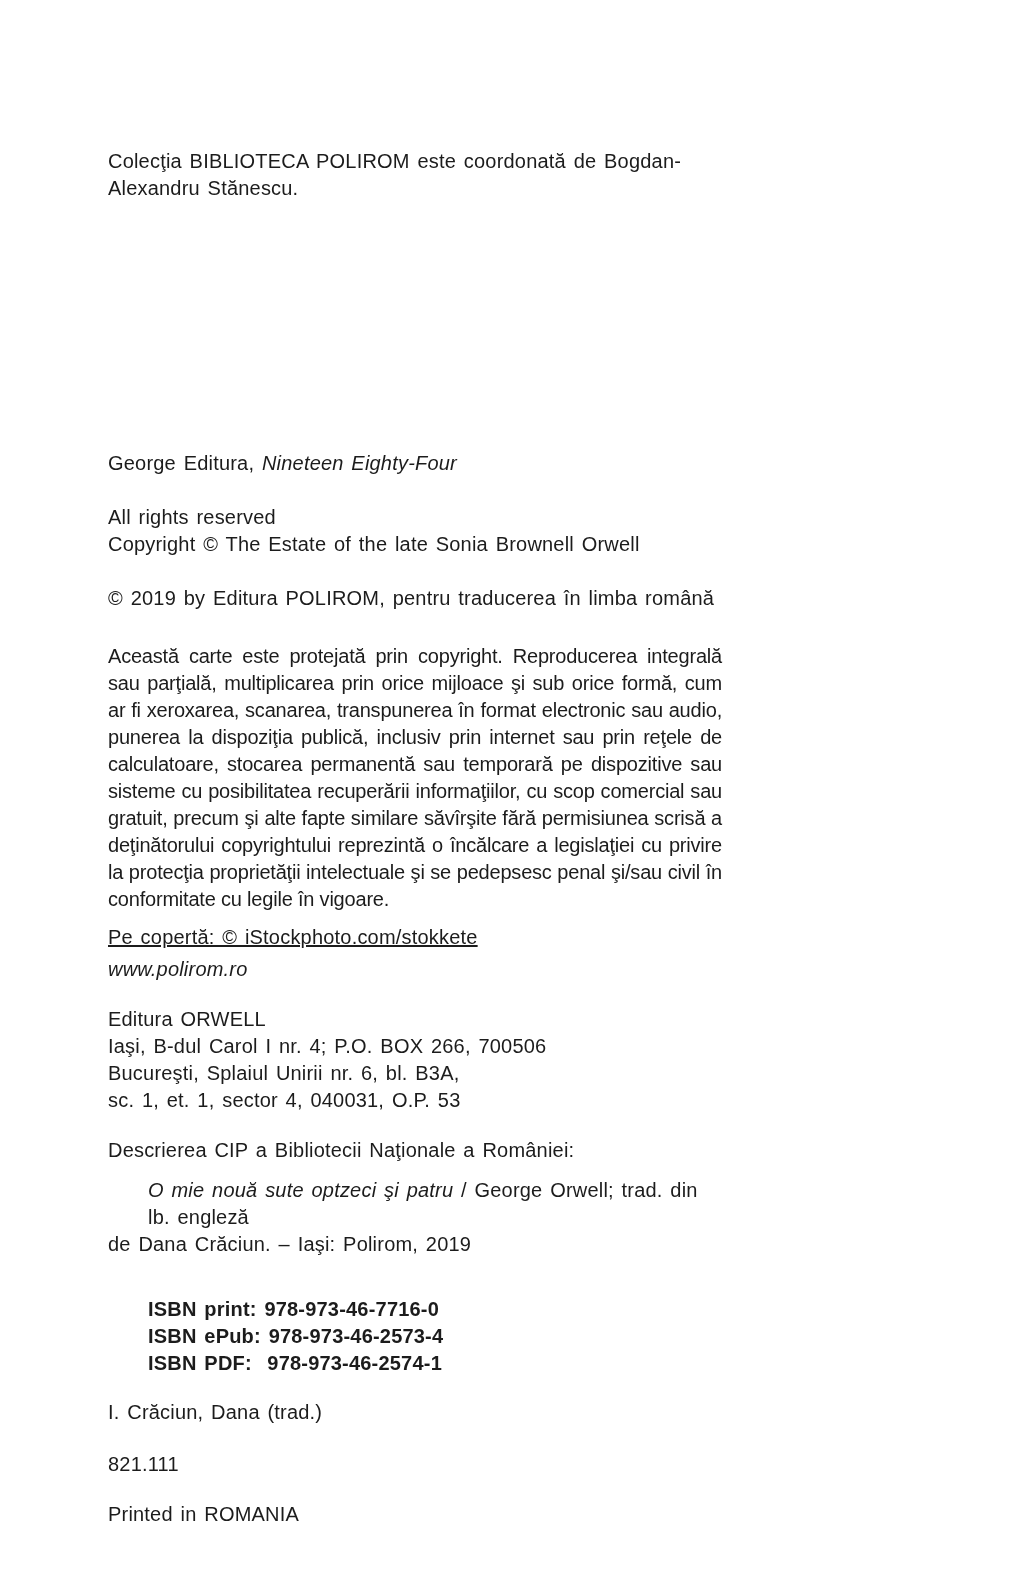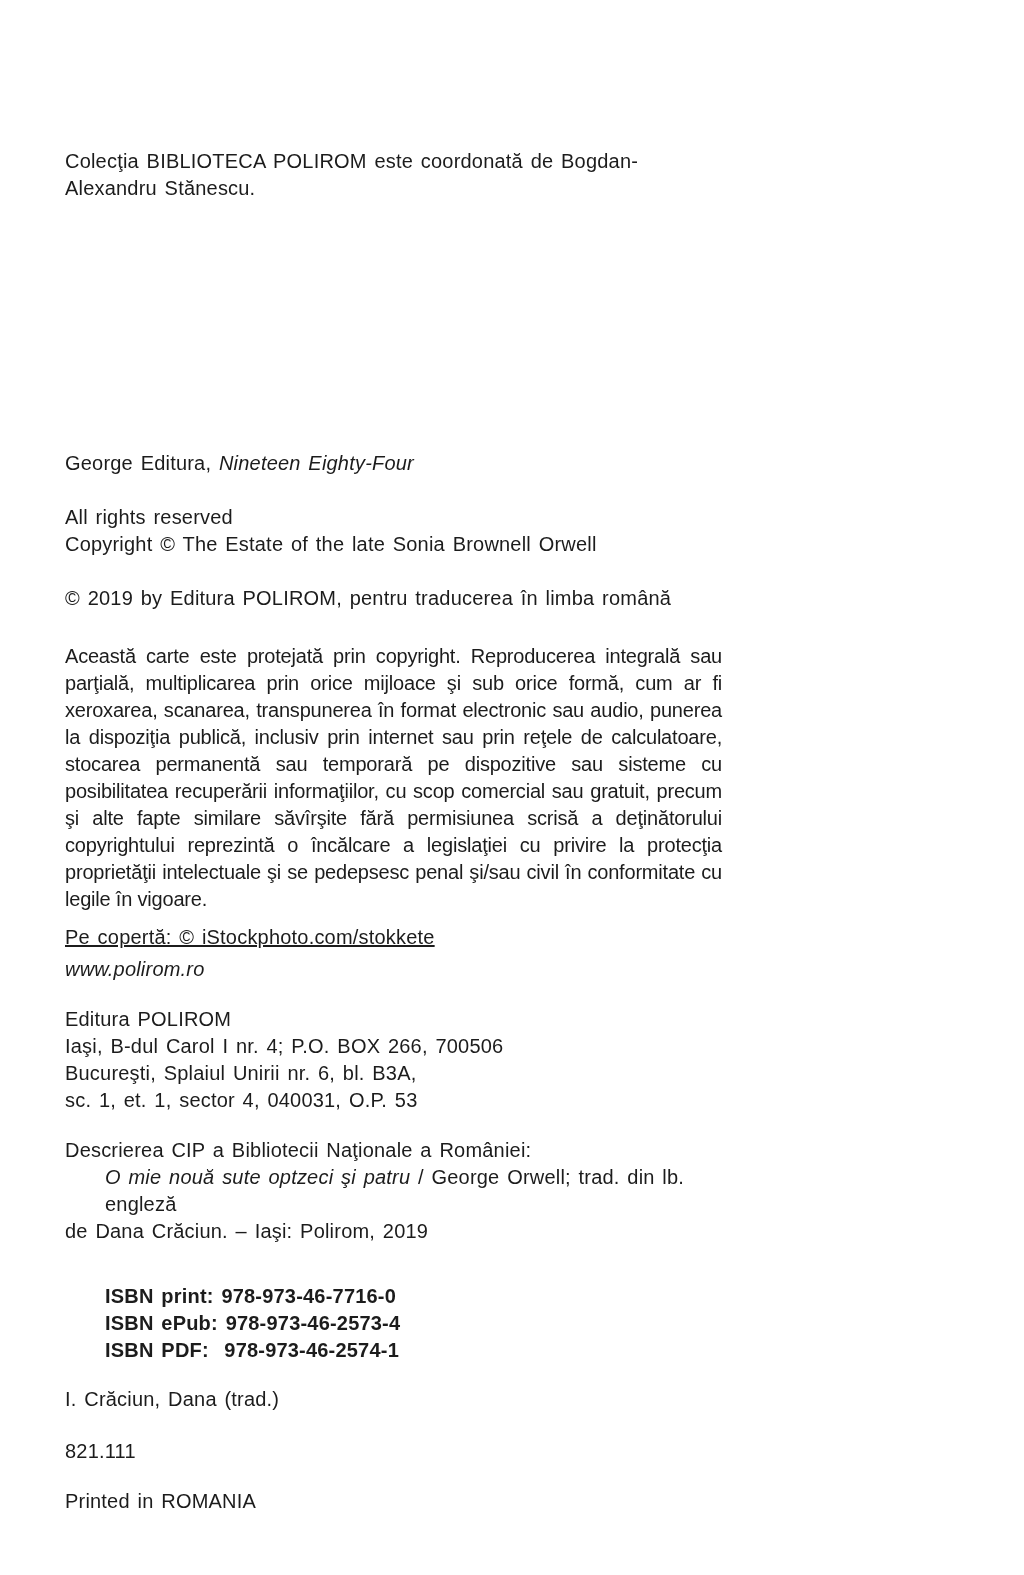--- a/index.html
+++ b/index.html
@@ -6,21 +6,21 @@
     margin: 0;
     padding: 0;
     background: #ffffff;
   }
   .page {
     position: relative;
     width: 840px;
     height: 1575px;
     background: #ffffff;
     box-sizing: border-box;
-    padding: 148px 118px 0 65px;
+    padding: 148px 118px 0 108px;
     font-family: "Liberation Sans", sans-serif;
     font-size: 20px;
     line-height: 27px;
     color: #1c1c1c;
     letter-spacing: 0.2px;
     word-spacing: 2px;
     overflow: hidden;
   }
   .line { margin: 0; }
   .italic { font-style: italic; }
@@ -31,21 +31,21 @@
     margin-top: 31px;
     text-align: justify;
     letter-spacing: -0.2px;
     word-spacing: 0;
   }
   .cover-credit { margin-top: 11px; text-decoration: underline; }
   .website { margin-top: 5px; font-style: italic; }
   .publisher-block { margin-top: 23px; }
   .cip-heading { margin-top: 23px; }
   .cip-author { margin-top: 23px; }
-  .cip-title-block { }
+  .cip-title-block { margin-top: 13px; }
   .cip-title-first { padding-left: 40px; }
   .isbn-block { margin-top: 38px; margin-left: 40px; font-weight: bold; }
   .pre { white-space: pre; }
   .translator-entry { margin-top: 22px; }
   .udc { margin-top: 25px; }
   .printed { margin-top: 23px; }
 </style>
 </head>
 <body>
 
@@ -62,21 +62,21 @@
 
   <p class="line ro-copyright">© 2019 by Editura POLIROM, pentru traducerea în limba română</p>
 
   <p class="line legal">Această carte este protejată prin copyright. Reproducerea integrală sau parţială, multiplicarea prin orice mijloace şi sub orice formă, cum ar fi xeroxarea, scanarea, transpunerea în format electronic sau audio, punerea la dispoziţia publică, inclusiv prin internet sau prin reţele de calculatoare, stocarea permanentă sau temporară pe dispozitive sau sisteme cu posibilitatea recuperării informaţiilor, cu scop comercial sau gratuit, precum şi alte fapte similare săvîrşite fără permisiunea scrisă a deţinătorului copyrightului reprezintă o încălcare a legislaţiei cu privire la protecţia proprietăţii intelectuale şi se pedepsesc penal şi/sau civil în conformitate cu legile în vigoare.</p>
 
   <p class="line cover-credit">Pe copertă: © iStockphoto.com/stokkete</p>
 
   <p class="line website">www.polirom.ro</p>
 
   <div class="publisher-block">
-    <p class="line">Editura POLIROM</p>
+    <p class="line">Editura ORWELL</p>
     <p class="line">Iaşi, B-dul Carol I nr. 4; P.O. BOX 266, 700506</p>
     <p class="line">Bucureşti, Splaiul Unirii nr. 6, bl. B3A,</p>
     <p class="line">sc. 1, et. 1, sector 4, 040031, O.P. 53</p>
   </div>
 
   <p class="line cip-heading">Descrierea CIP a Bibliotecii Naţionale a României:</p>
 
 
   <div class="cip-title-block">
     <p class="line cip-title-first"><span class="italic">O mie nouă sute optzeci şi patru</span><span> / George Orwell; trad. din lb. engleză</span></p>

